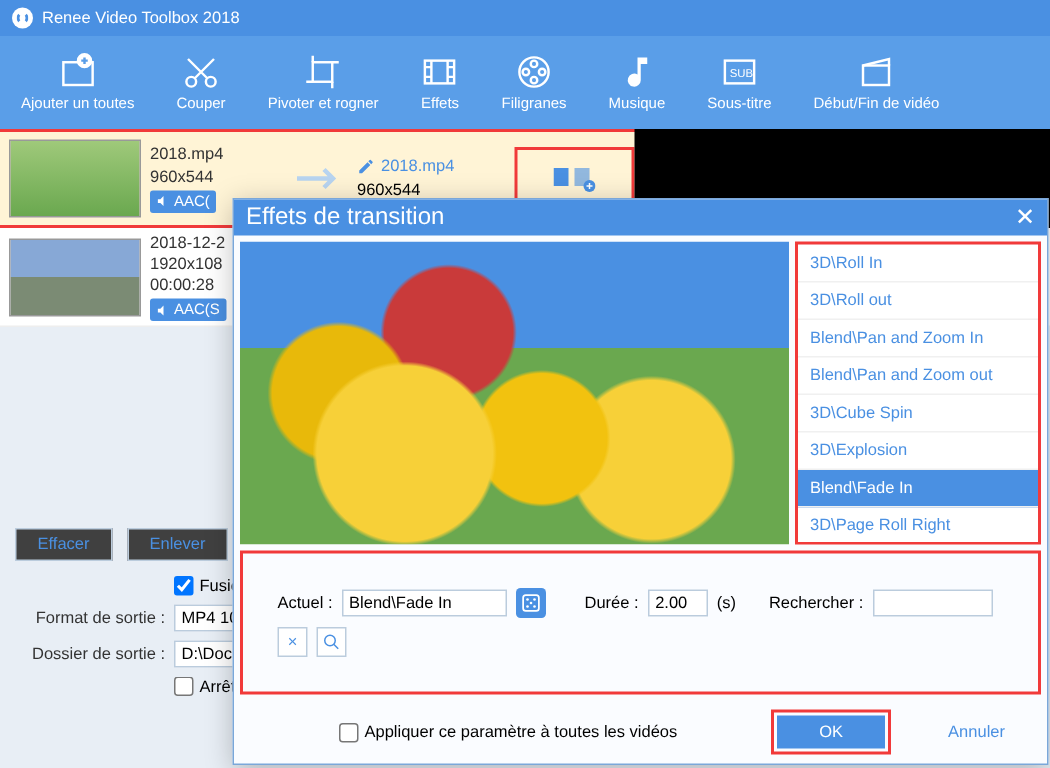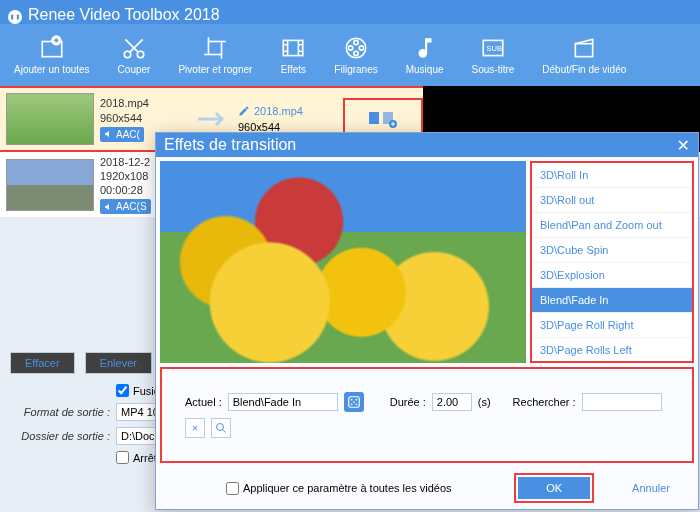--- a/index.html
+++ b/index.html
@@ -1,19 +1,19 @@
 <!DOCTYPE html>
 <html><head>
 <meta charset="utf-8">
 <style>
   * { box-sizing: border-box; margin: 0; padding: 0; font-family: "Segoe UI", Arial, sans-serif; }
   body { width: 700px; height: 512px; overflow: hidden; background: #e8eef5; position: relative; font-size: 11px; }
 
   
-  .titlebar { background: #4a90e2; color: #fff; height: 24px; display: flex; align-items: flex-end; padding: 0 8px; font-size: 16px; }
+  .titlebar { background: #4a90e2; color: #fff; height: 24px; display: flex; align-items: center; padding: 0 8px; font-size: 11px; }
   .titlebar .logo { width: 14px; height: 14px; background: #fff; border-radius: 50%; margin-right: 6px; position:relative; }
   .titlebar .logo::after{content:"";position:absolute;inset:3px;border:2px solid #4a90e2;border-radius:50%;border-top-color:transparent;border-bottom-color:transparent;}
 
   
   .toolbar { background: #5a9ee8; height: 62px; display: flex; align-items: center; color: #fff; gap: 0; }
   .tool { flex: 0 0 auto; display: flex; flex-direction: column; align-items: center; justify-content: center; padding: 4px 14px; font-size: 10px; cursor: pointer; }
   .tool svg { width: 26px; height: 26px; margin-bottom: 3px; }
 
   
   .clips { background: #fff; }
@@ -29,21 +29,21 @@
   .out-info .fn { color:#4a90e2; display:flex; align-items:center; gap:4px;}
   .trans-icon-wrap { border:2px solid #f13a3a; padding:8px 24px; margin-left:40px; }
   .trans-icon { width:28px; height:20px; color:#4a90e2; }
   .black-strip { background:#000; height:66px; flex:1; margin-left:0; }
 
   
   .bottom { position:absolute; left:0; right:0; top:346px; padding:6px 10px; background:#e8eef5; font-size:11px; }
   .btnrow { display:flex; gap:10px; margin-bottom:10px; }
   .btn { background:#404040; border:1px solid #bcd; color:#4a90e2; padding:4px 14px; cursor:pointer; font-size:11px; }
   .form-row { display:flex; align-items:center; margin:6px 0; gap:6px; }
-  .form-row label { min-width:100px; text-align:right; color:#333;font-style:italic; }
+  .form-row label { min-width:100px; text-align:right; color:#333; }
   .form-row input[type=text], .form-row select { border:1px solid #bcd; padding:2px 4px; font-size:11px; background:#fff; }
   .chk { display:flex; align-items:center; gap:4px; margin-left:106px; }
 
   
   .dialog { position:absolute; left:155px; top:132px; width:544px; height:378px; background:#fafcff; border:1px solid #7aa7d9; box-shadow:0 4px 18px rgba(0,0,0,.25); display:flex; flex-direction:column; }
   .dlg-title { background:#4a90e2; color:#fff; height:24px; display:flex; align-items:center; justify-content:space-between; padding:0 8px; font-size:16px; }
   .dlg-title .x { cursor:pointer; }
   .dlg-body { flex:1; display:flex; overflow:hidden; }
   .preview { flex:1; margin:4px; position:relative; overflow:hidden; }
   .preview-inner{position:absolute;inset:0;background:
@@ -222,20 +222,21 @@
     <span>Effets de transition</span>
     <span class="x">✕</span>
   </div>
   <div class="dlg-body">
     <div class="preview">
         <div class="preview-inner"></div>
       </div>
     <div class="effects-panel" id="effects-list">
         <div class="effect-item">3D\Roll In</div>
         <div class="effect-item">3D\Roll out</div>
+        <div class="effect-item">Blend\Pan and Zoom In</div>
         <div class="effect-item">Blend\Pan and Zoom out</div>
         <div class="effect-item">3D\Cube Spin</div>
         <div class="effect-item">3D\Explosion</div>
         <div class="effect-item sel">Blend\Fade In</div>
         <div class="effect-item">3D\Page Roll Right</div>
         <div class="effect-item">3D\Page Rolls Left</div>
         <div class="effect-item">3D\Page Roll Bottom</div>
       </div>
   </div>
   <div class="dlg-controls">

